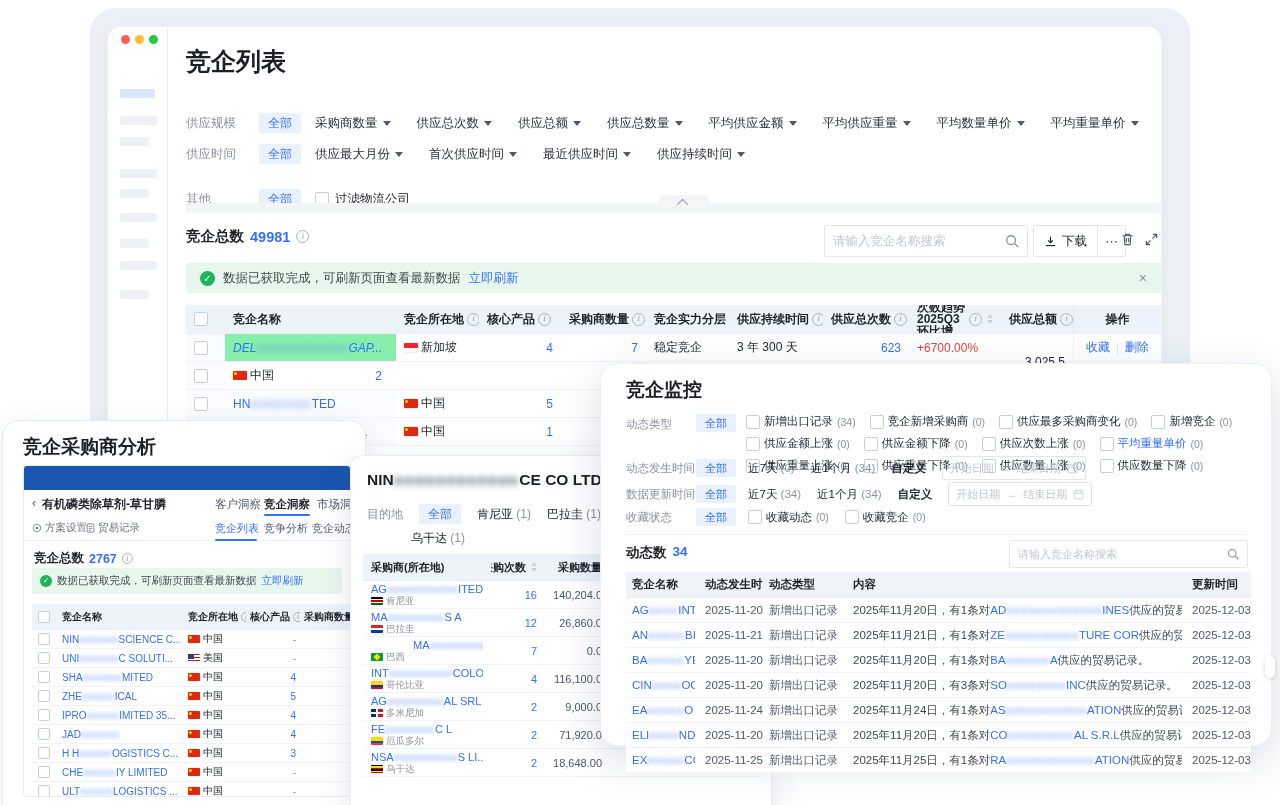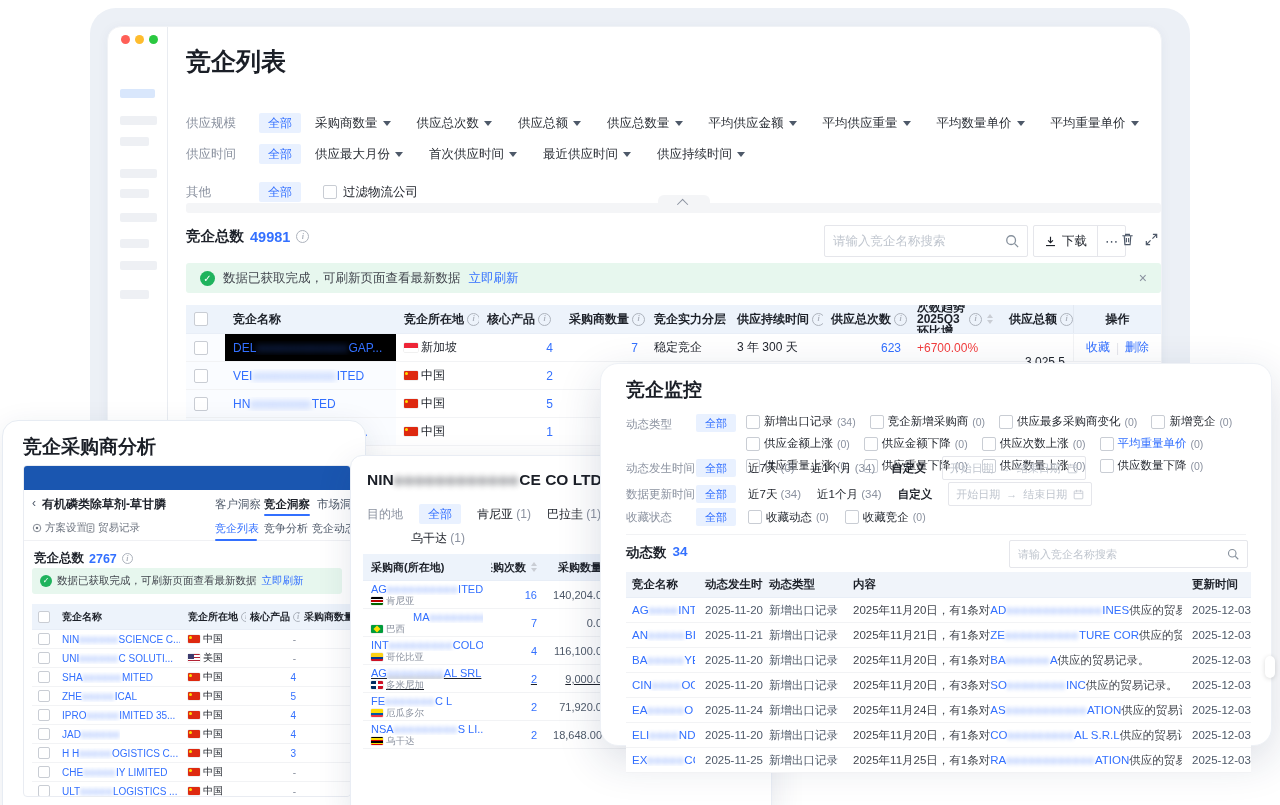--- a/index.html
+++ b/index.html
@@ -148,24 +148,24 @@
       <span class="flabel">供应时间</span>
       <span class="chip">全部</span>
       <div class="opts">
 
       <span class="opt"><span>供应最大月份</span><i class="caret"></i></span>
           <span class="opt"><span>首次供应时间</span><i class="caret"></i></span>
           <span class="opt"><span>最近供应时间</span><i class="caret"></i></span>
           <span class="opt"><span>供应持续时间</span><i class="caret"></i></span>
         </div>
     </div>
-    <div class="frow" style="top:155px;">
+    <div class="frow" style="top:162px;">
       <span class="flabel">其他</span>
       <span class="chip">全部</span>
-      <span style="display:inline-flex;align-items:center;gap:6px;margin-left:22px;">
+      <span style="display:inline-flex;align-items:center;gap:6px;margin-left:14px;">
         <i class="cbx"></i>
         <span>过滤物流公司</span>
       </span>
     </div>
 
     <div id="collapsebar"></div>
     <div id="collapsetab">
         <i class="chev"></i>
       </div>
 
@@ -250,21 +250,21 @@
             <span>供应总额</span>
             <i class="info"></i>
           </div>
         <div class="td" style="width:88px;border-left:1px solid #e3e9f2;justify-content:center;">操作</div>
       </div>
 
       <div class="tr" style="height:27px;">
         <div class="td" style="width:39px;background:#fafcff;">
             <i class="cbx"></i>
           </div>
-        <div class="td" style="width:171px;background:#000000;">
+        <div class="td" style="width:171px;background:#86efac;font-style:italic;">
             <span class="link nowrap"><span>DEL</span><span class="mask">oooooooooooo</span><span>GAP...</span></span>
           </div>
         <div class="td" style="width:83px;">
             <i class="flag flag-sg"></i>
             <span>新加坡</span>
           </div>
         <div class="td r num" style="width:82px;">4</div>
         <div class="td r num" style="width:85px;">7</div>
         <div class="td" style="width:83px;">稳定竞企</div>
         <div class="td" style="width:94px;">3 年 300 天</div>
@@ -274,23 +274,20 @@
         <div class="td" style="width:88px;border-left:1px solid #f2f3f5;justify-content:center;gap:6px;">
           <span class="link">收藏</span>
           <span style="color:#e5e6eb;">|</span>
           <span class="link">删除</span>
         </div>
       </div>
 
       <div class="tr" style="height:27px;">
         <div class="td" style="width:39px;background:#fafcff;">
             <i class="cbx"></i>
-          </div>
-        <div class="td" style="width:171px;background:#fafcff;">
-            <span class="link nowrap"><span>VEI</span><span class="mask">ooooooooooo</span><span>ITED</span></span>
           </div>
         <div class="td" style="width:83px;">
             <i class="flag flag-cn"></i>
             <span>中国</span>
           </div>
         <div class="td r num" style="width:82px;">2</div>
         <div class="td" style="width:600px;"></div>
       </div>
       <div class="tr" style="height:27px;">
         <div class="td" style="width:39px;background:#fafcff;">
@@ -587,20 +584,33 @@
                 <i class="flag sm2 flag-ke"></i>
                 <span>肯尼亚</span>
               </div>
             </div>
             <div class="td r num" style="width:50px;padding:0 4px;">16</div>
             <div class="td r" style="width:67px;padding:0 6px;color:#4e5969;">140,204.0</div>
             <div class="td r" style="width:75px;color:#4e5969;"></div>
             <div class="td r" style="width:76px;color:#4e5969;"></div>
           </div>
 
+          <div class="tr" style="height:27px;">
+            <div class="td" style="width:128px;display:block;padding-top:2px;">
+              <div class="link nowrap" style="line-height:12px;"><span>MA</span><span class="mask sm">oooooooo</span><span>S A</span></div>
+              <div style="font-size:9.5px;color:#8a919f;line-height:11px;display:flex;align-items:center;gap:3px;">
+                <i class="flag sm2 flag-py"></i>
+                <span>巴拉圭</span>
+              </div>
+            </div>
+            <div class="td r num" style="width:50px;padding:0 4px;">12</div>
+            <div class="td r" style="width:67px;padding:0 6px;color:#4e5969;">26,860.0</div>
+            <div class="td r" style="width:75px;color:#4e5969;"></div>
+            <div class="td r" style="width:76px;color:#4e5969;"></div>
+          </div>
 
           <div class="tr" style="height:27px;">
             <div class="td" style="width:128px;display:block;padding-top:2px;">
               <div class="link nowrap" style="line-height:12px;margin-left:42px;"><span>MA</span><span class="mask sm">oooooooo</span><span>DA</span></div>
               <div style="font-size:9.5px;color:#8a919f;line-height:11px;display:flex;align-items:center;gap:3px;">
                 <i class="flag sm2 flag-br"></i>
                 <span>巴西</span>
               </div>
             </div>
             <div class="td r num" style="width:50px;padding:0 4px;">7</div>
@@ -616,21 +626,21 @@
                 <i class="flag sm2 flag-co"></i>
                 <span>哥伦比亚</span>
               </div>
             </div>
             <div class="td r num" style="width:50px;padding:0 4px;">4</div>
             <div class="td r" style="width:67px;padding:0 6px;color:#4e5969;">116,100.0</div>
             <div class="td r" style="width:75px;color:#4e5969;"></div>
             <div class="td r" style="width:76px;color:#4e5969;"></div>
           </div>
 
-          <div class="tr" style="height:27px;text-decoration:underline;">
+          <div class="tr" style="height:27px;">
             <div class="td" style="width:128px;display:block;padding-top:2px;">
               <div class="link nowrap" style="line-height:12px;"><span>AG</span><span class="mask sm">oooooooo</span><span>AL SRL</span></div>
               <div style="font-size:9.5px;color:#8a919f;line-height:11px;display:flex;align-items:center;gap:3px;">
                 <i class="flag sm2 flag-do"></i>
                 <span>多米尼加</span>
               </div>
             </div>
             <div class="td r num" style="width:50px;padding:0 4px;">2</div>
             <div class="td r" style="width:67px;padding:0 6px;color:#4e5969;">9,000.0</div>
             <div class="td r" style="width:75px;color:#4e5969;"></div>

